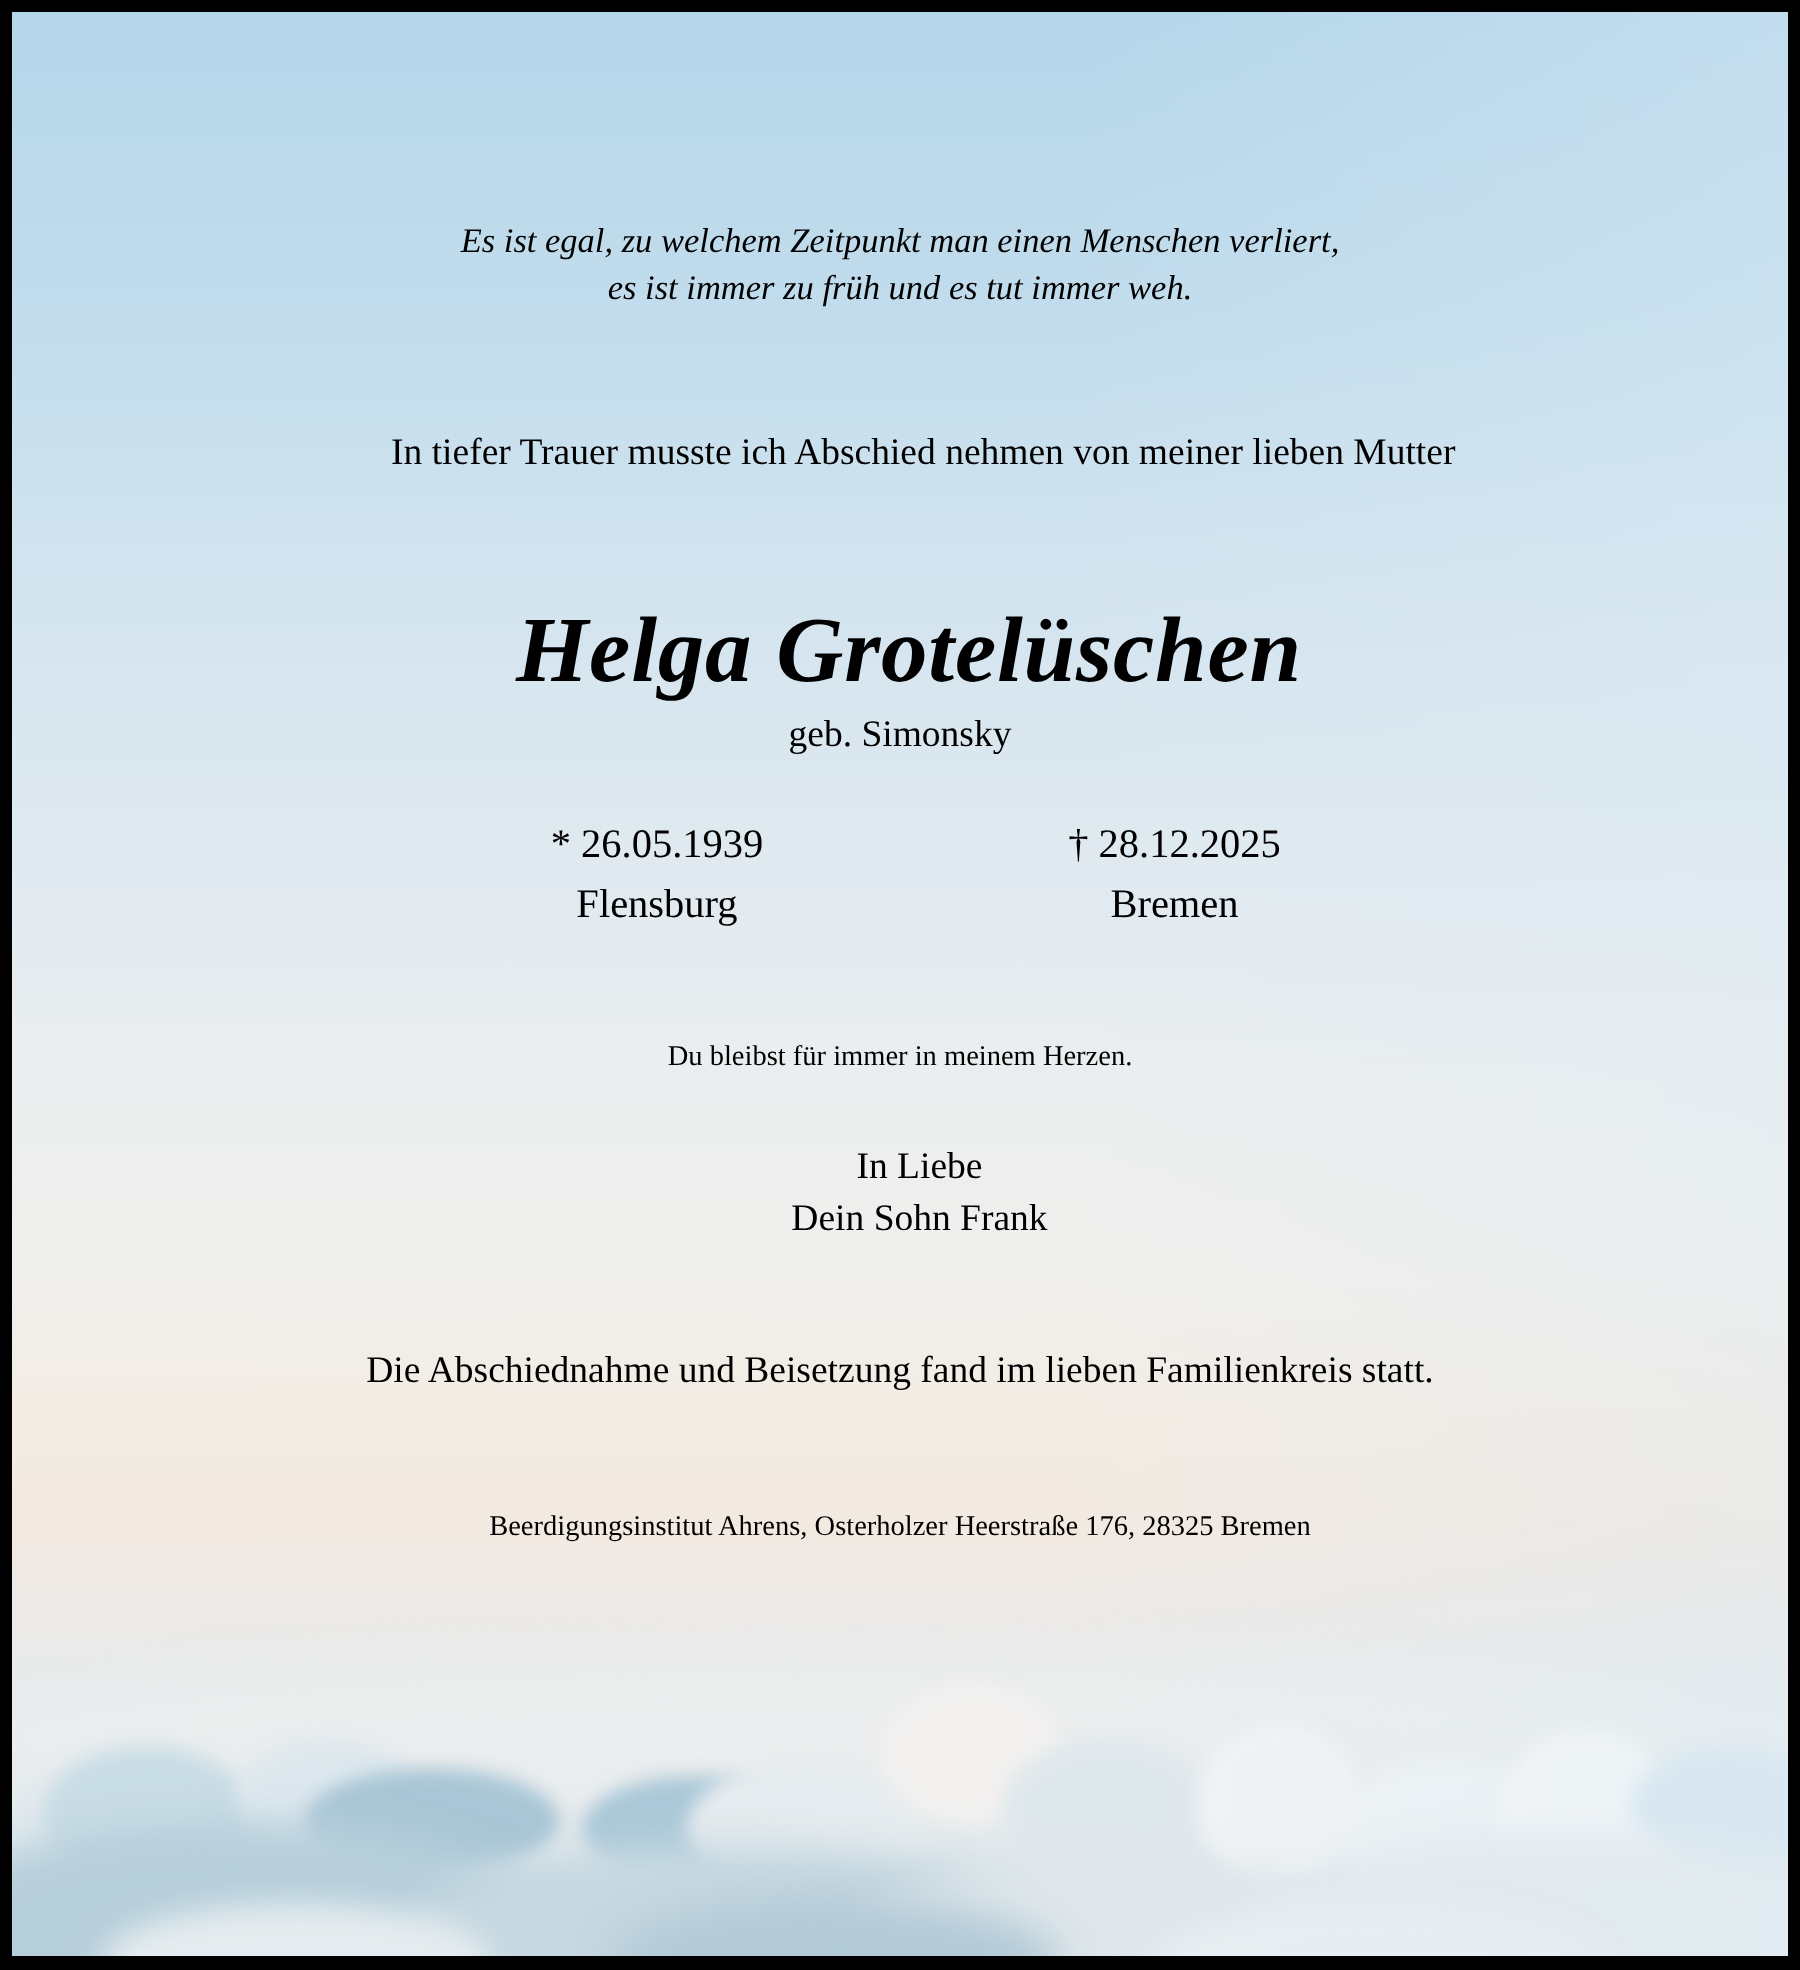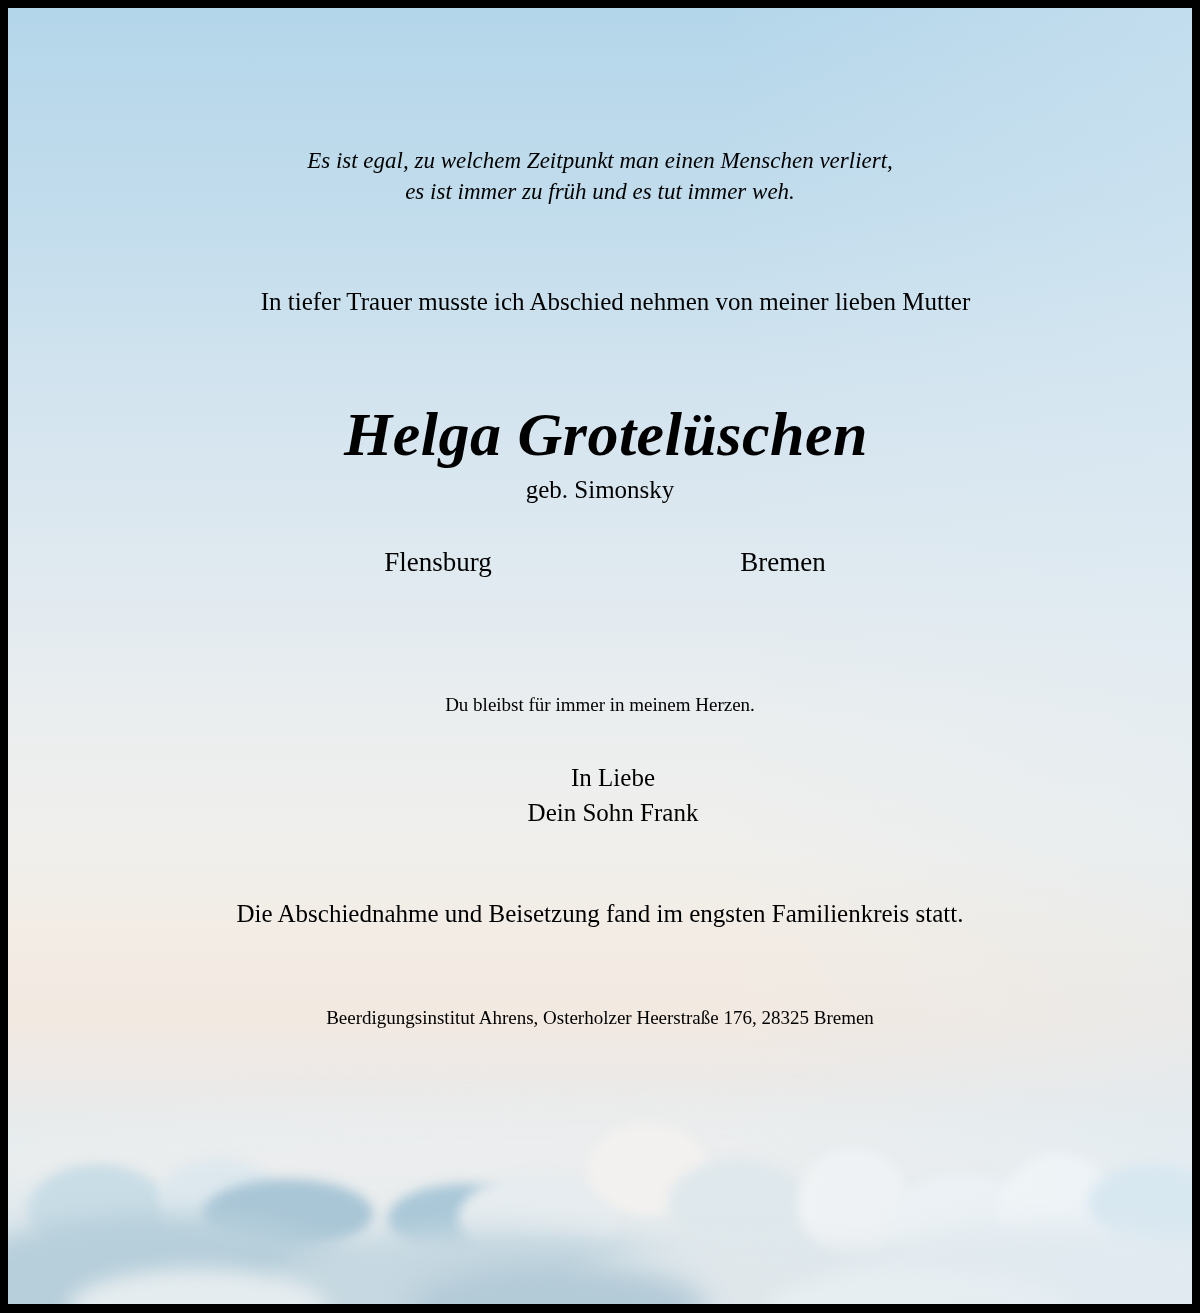--- a/index.html
+++ b/index.html
@@ -178,32 +178,34 @@
       <div>es ist immer zu früh und es tut immer weh.</div>
     </div>
 
     <div class="intro">In tiefer Trauer musste ich Abschied nehmen von meiner lieben Mutter</div>
 
     <div class="name">Helga Grotelüschen</div>
 
     <div class="maiden">geb. Simonsky</div>
 
     <div class="dates birth">
+      <span class="date">* 26.05.1939</span>
       <span class="place">Flensburg</span>
     </div>
 
     <div class="dates death">
+      <span class="date">† 28.12.2025</span>
       <span class="place">Bremen</span>
     </div>
 
     <div class="farewell">Du bleibst für immer in meinem Herzen.</div>
 
     <div class="signoff">
       <span>In Liebe</span>
       <span>Dein Sohn Frank</span>
     </div>
 
-    <div class="notice">Die Abschiednahme und Beisetzung fand im engsten Familienkreis statt.</div>
+    <div class="notice">Die Abschiednahme und Beisetzung fand im lieben Familienkreis statt.</div>
 
     <div class="undertaker">Beerdigungsinstitut Ahrens, Osterholzer Heerstraße 176, 28325 Bremen</div>
 
   </div>
 </div>
 
 </body></html>

